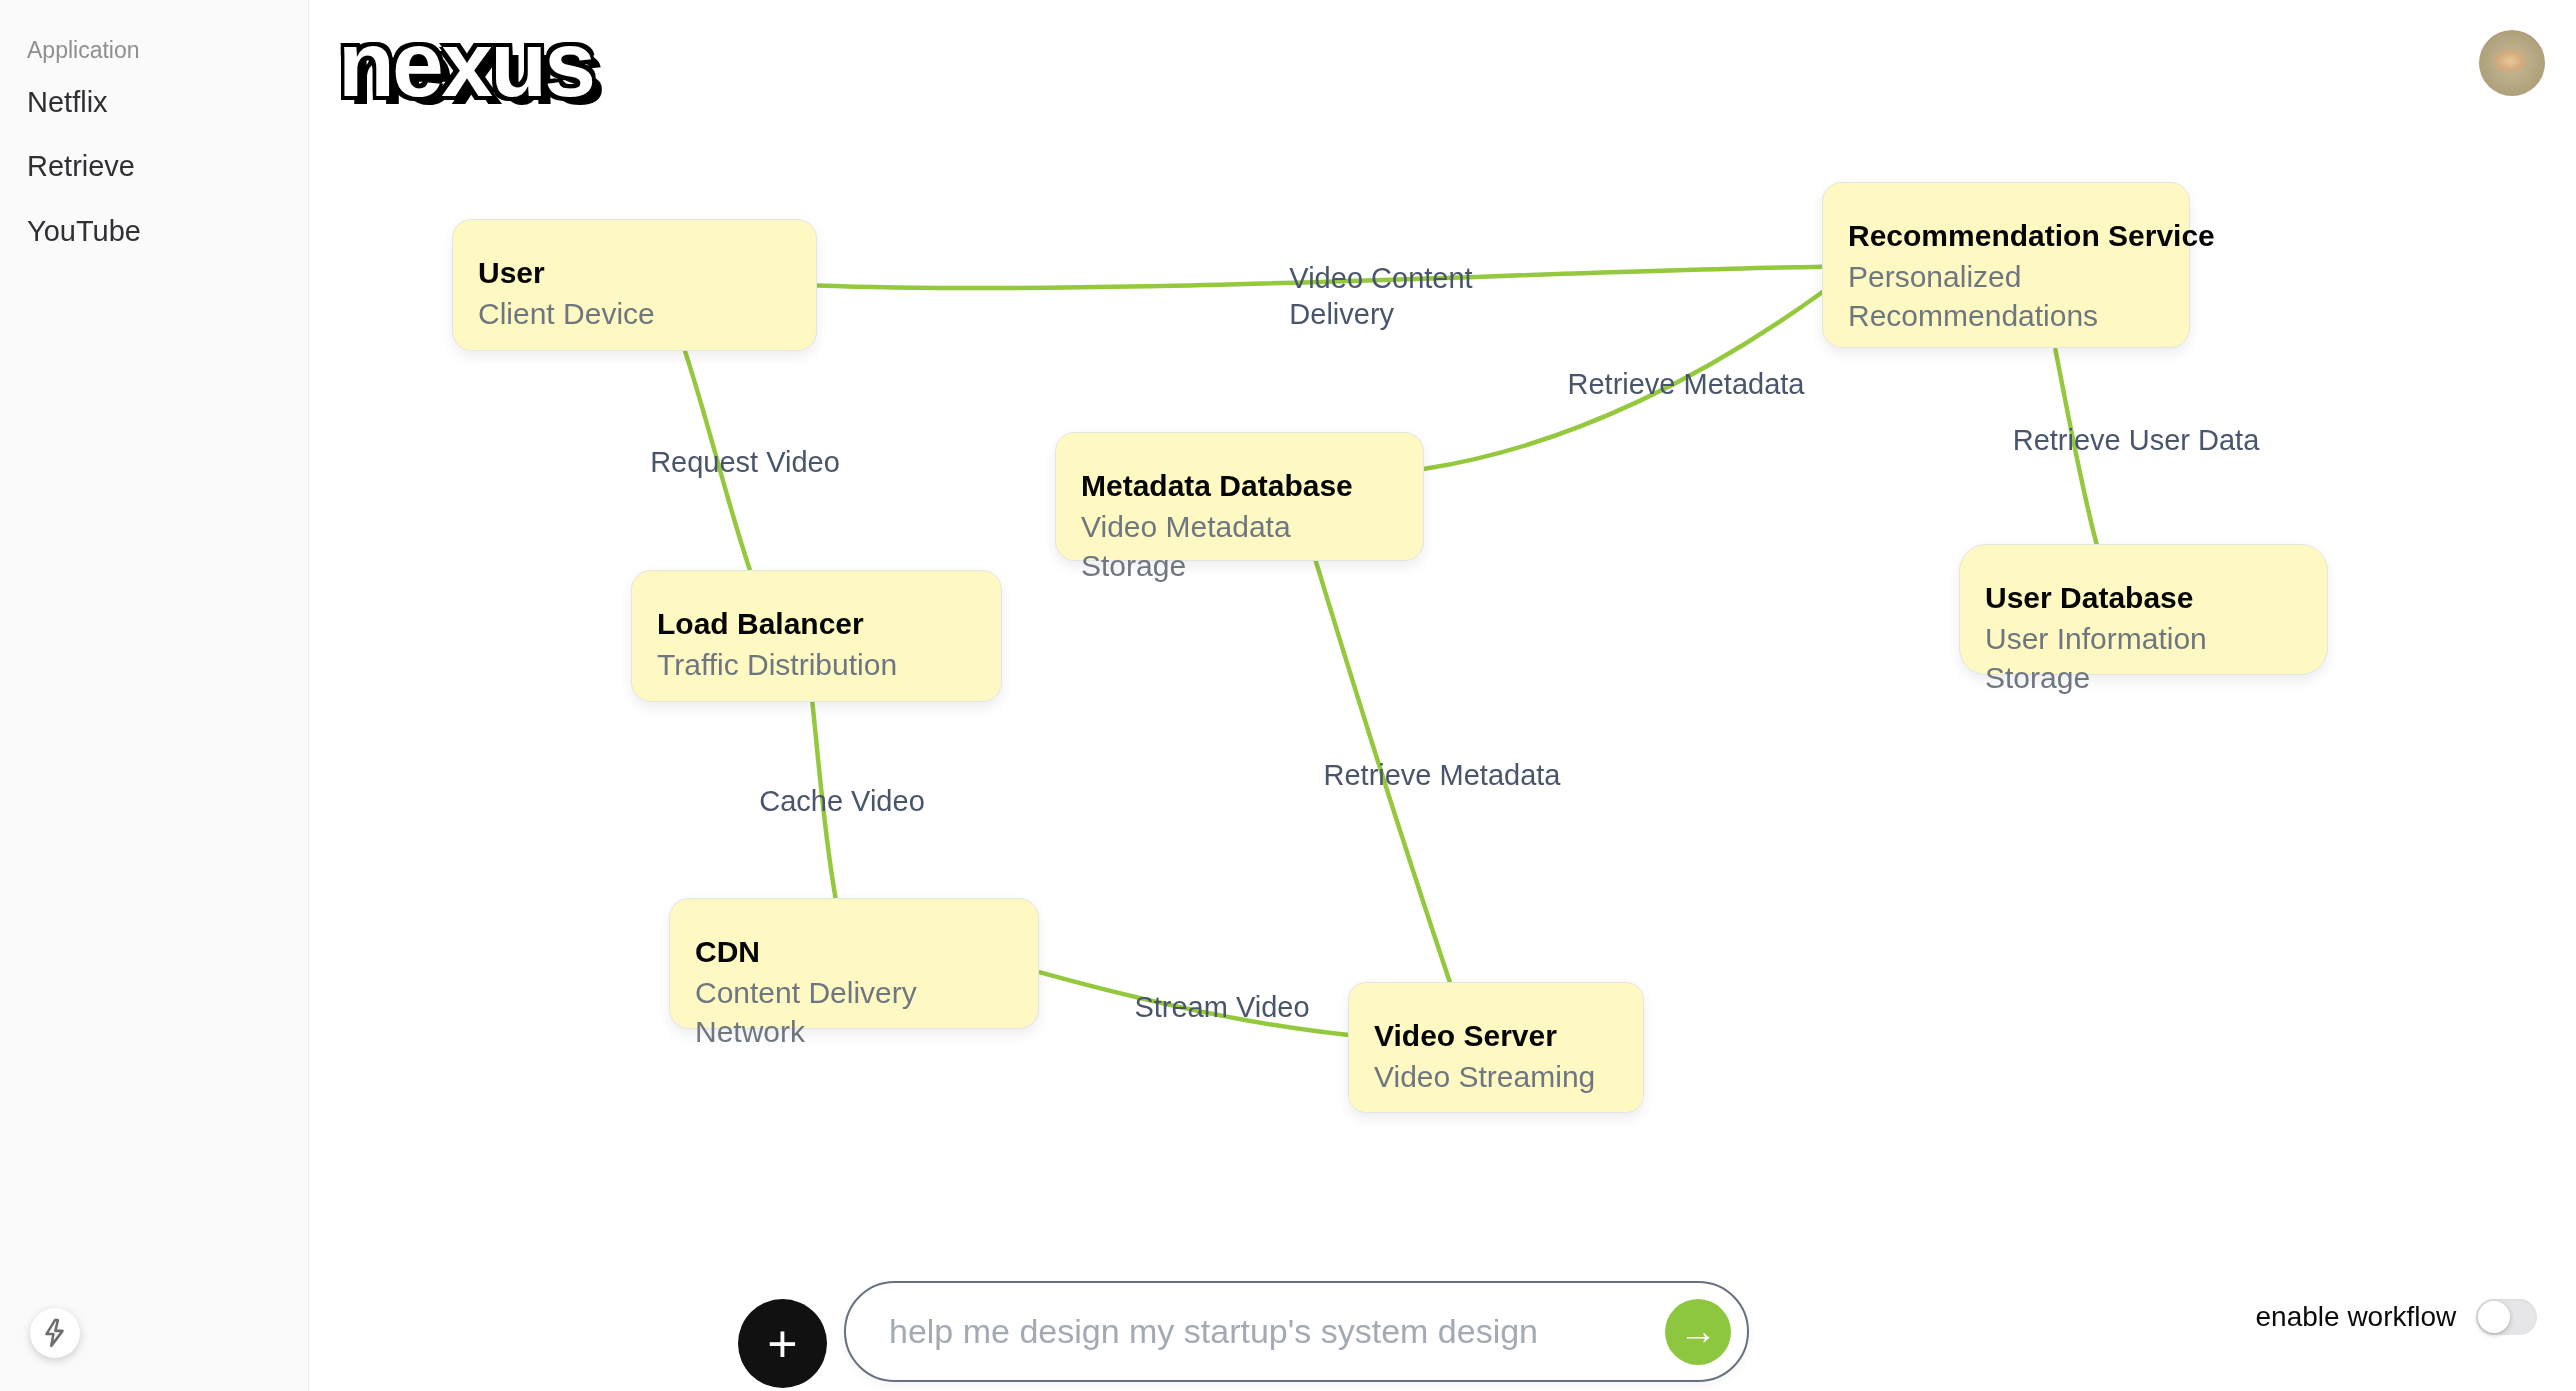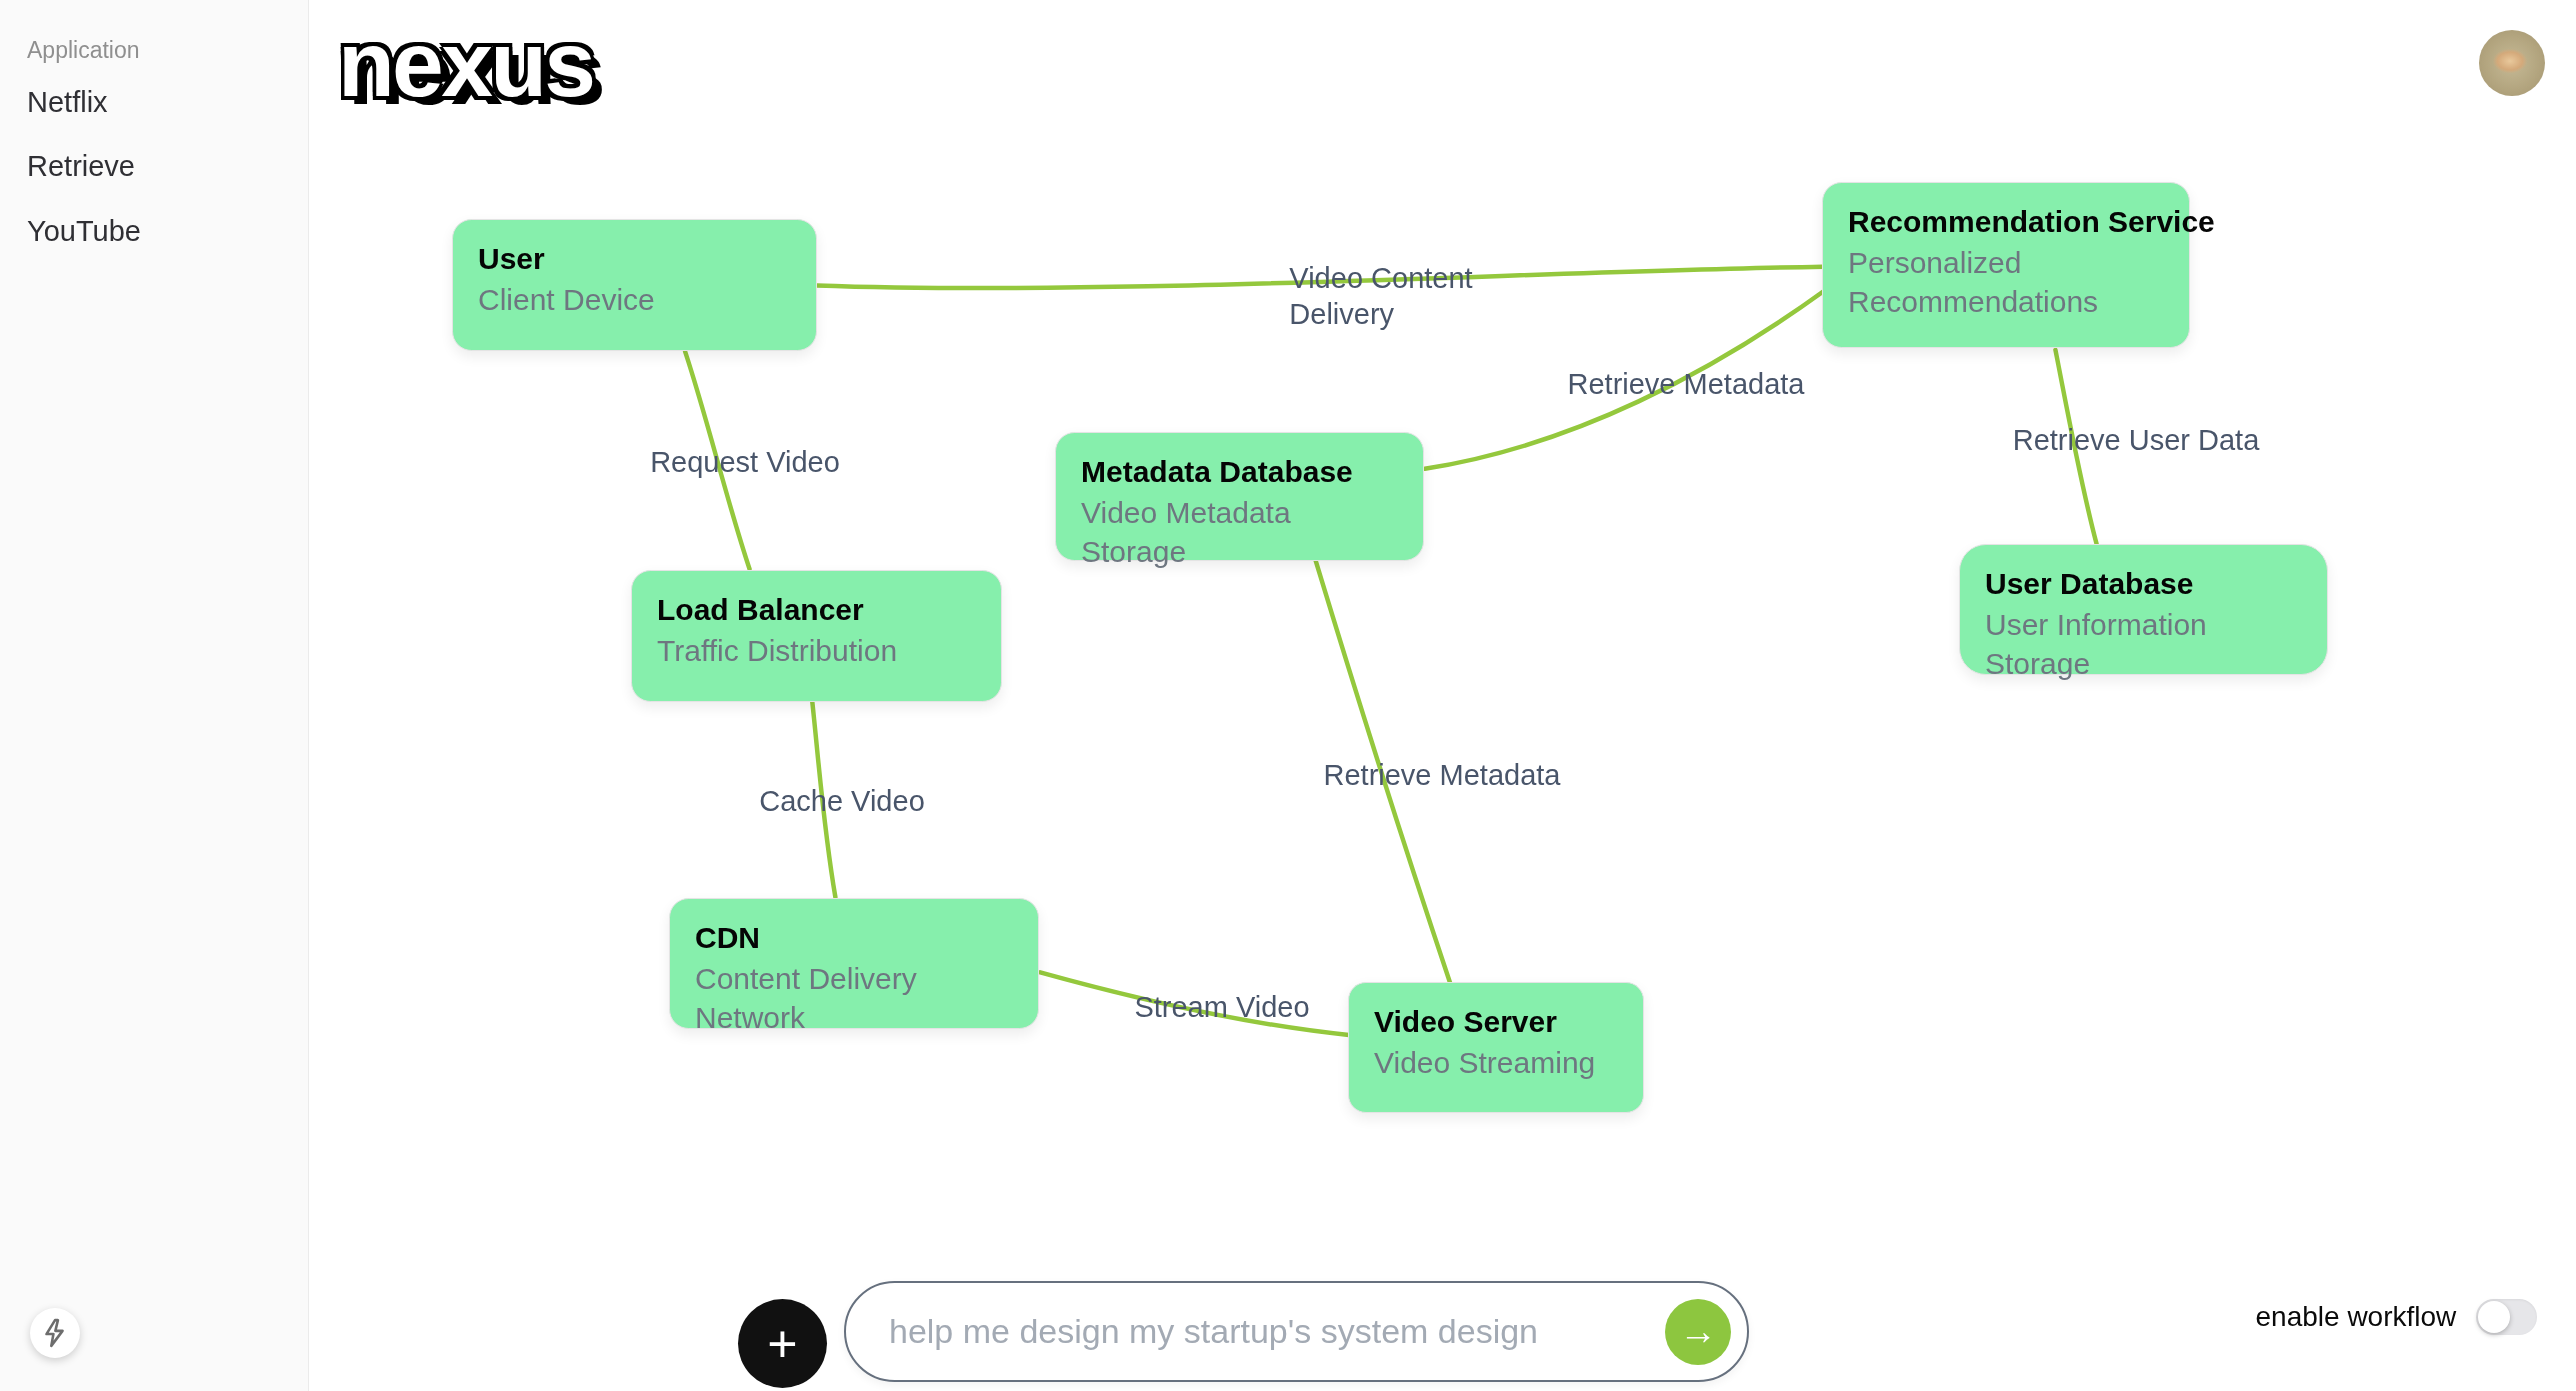--- a/index.html
+++ b/index.html
@@ -50,24 +50,24 @@
     border-radius:50%; cursor:pointer;
     background:
       radial-gradient(ellipse 42% 30% at 47% 47%, #e9c99c 0%, #d4a97a 45%, rgba(212,169,122,0) 62%),
       radial-gradient(circle at 50% 50%, #c6ba96 0%, #b2a47e 60%, #a2946f 100%);
   }
 
   
   .canvas { position:absolute; left:0; top:0; width:2576px; height:1392px; }
   .edges-svg { position:absolute; left:0; top:0; pointer-events:none; }
   .node {
-    position:absolute; background:#86efac;
+    position:absolute; background:#fef9c3;
     border:1.8px solid #e4e4e4; border-radius:19.7px;
     box-shadow:0 5.4px 12.5px rgba(0,0,0,0.07);
-    padding:19px 25px; cursor:grab;
+    padding:33px 25px; cursor:grab;
   }
   .node-title {
     font-size:30px; font-weight:600; color:#050505; line-height:39px;
     white-space:nowrap;
   }
   .node-subtitle {
     font-size:30px; font-weight:400; color:#6e7680; line-height:39px;
     margin-top:1.8px;
   }
   .edge-label {

